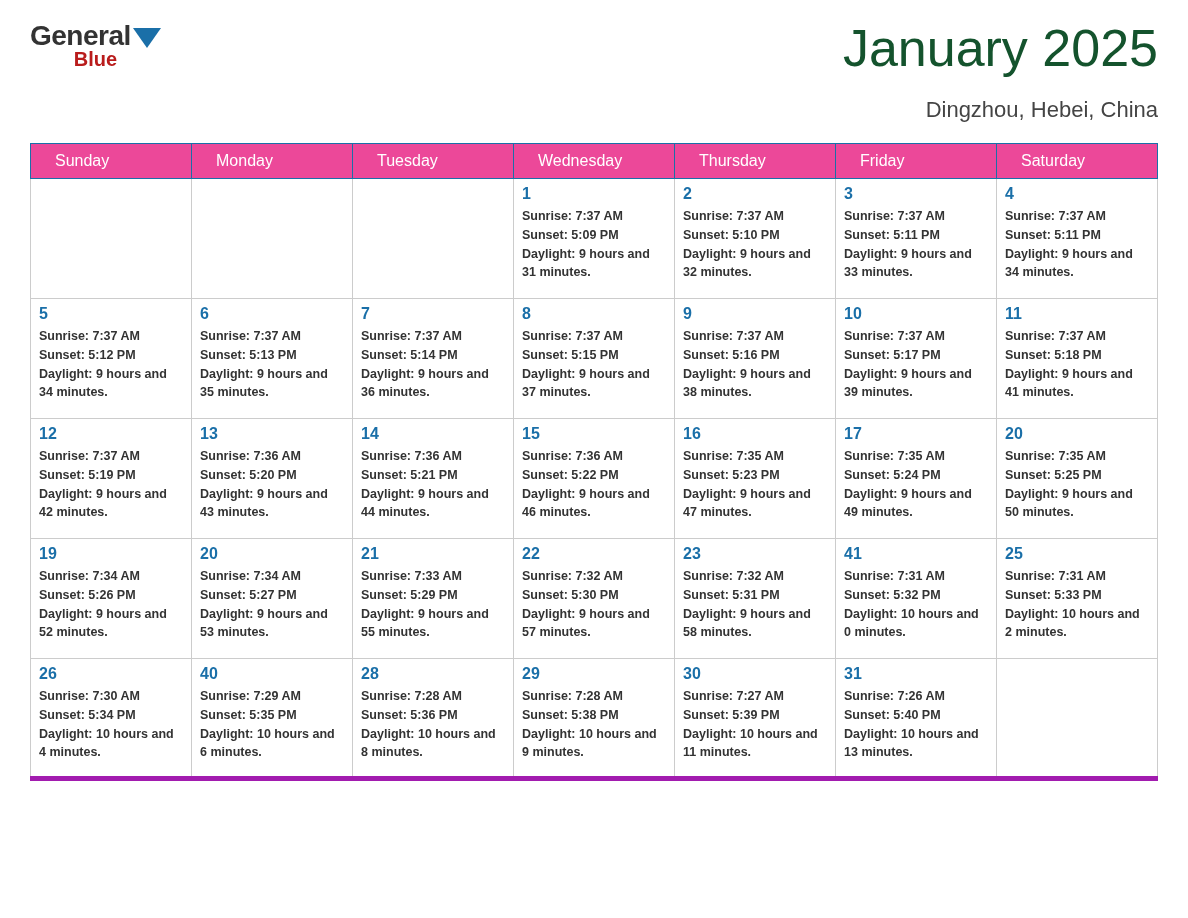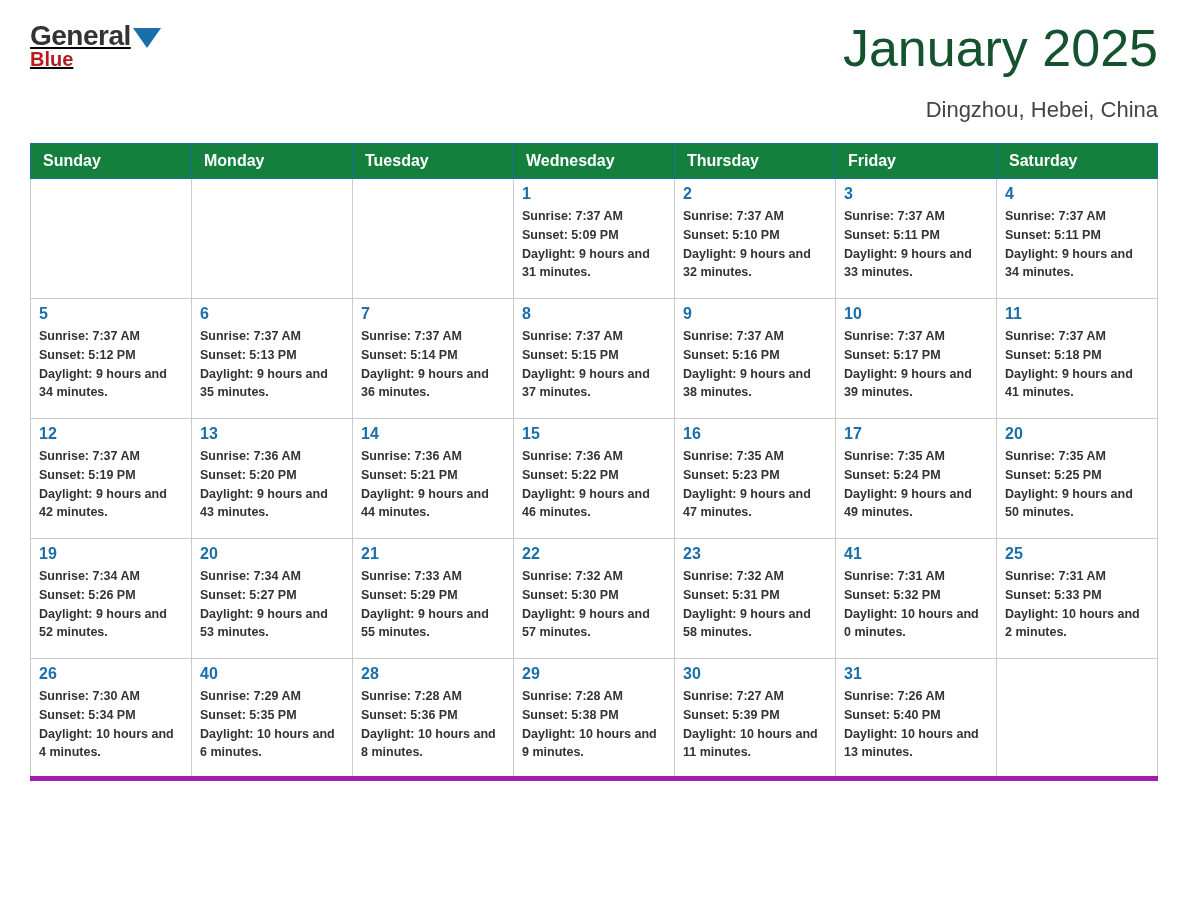--- a/index.html
+++ b/index.html
@@ -12,22 +12,21 @@
     }
     .header {
       display: flex;
       justify-content: space-between;
       align-items: flex-start;
       margin-bottom: 20px;
     }
     .logo {
       display: flex;
       flex-direction: column;
-      align-items: flex-start;
-      text-decoration: underline;
+      align-items: center;
     }
     .logo-top {
       display: flex;
       align-items: center;
     }
     .logo-general {
       font-size: 28px;
       font-weight: bold;
       color: #333;
       letter-spacing: -0.5px;
@@ -60,25 +59,25 @@
       font-size: 22px;
       color: #444;
       margin-top: 20px;
     }
     .calendar {
       width: 100%;
       border-collapse: collapse;
       table-layout: fixed;
     }
     .calendar th {
-      background-color: #15803d;
+      background-color: #ec4899;
       color: #fff;
       font-size: 16px;
-      font-weight: bold;
-      padding: 8px 12px;
+      font-weight: normal;
+      padding: 8px 24px;
       text-align: left;
       border: 1px solid #1a6fa8;
     }
     .calendar td {
       vertical-align: top;
       padding: 6px 8px;
       border: 1px solid #ccc;
       font-size: 13px;
       color: #333;
       min-height: 100px;

